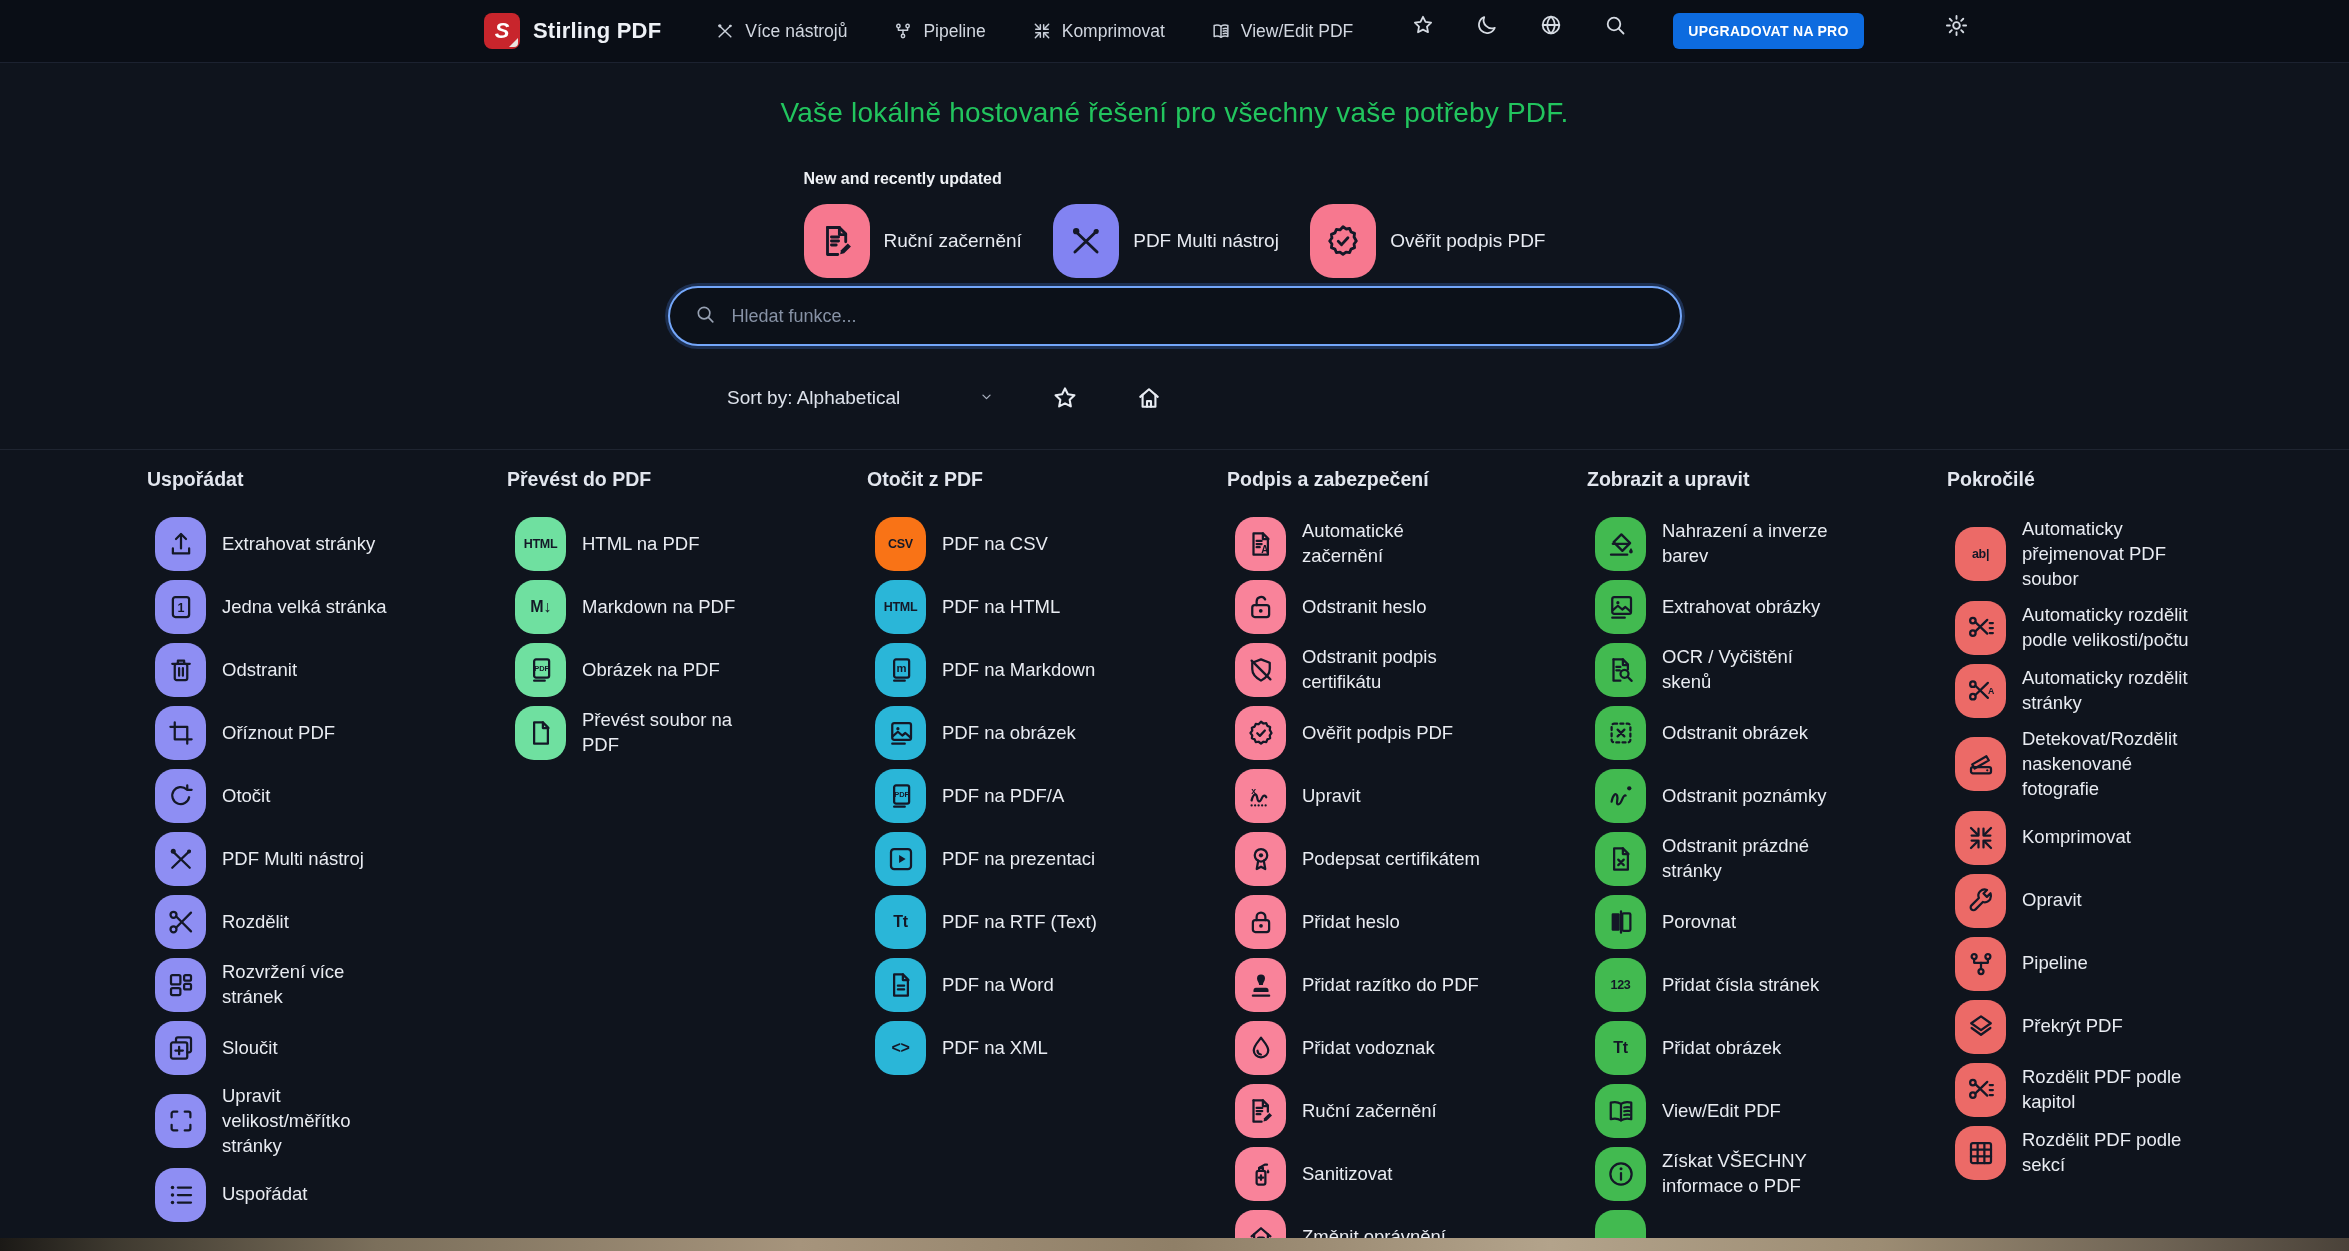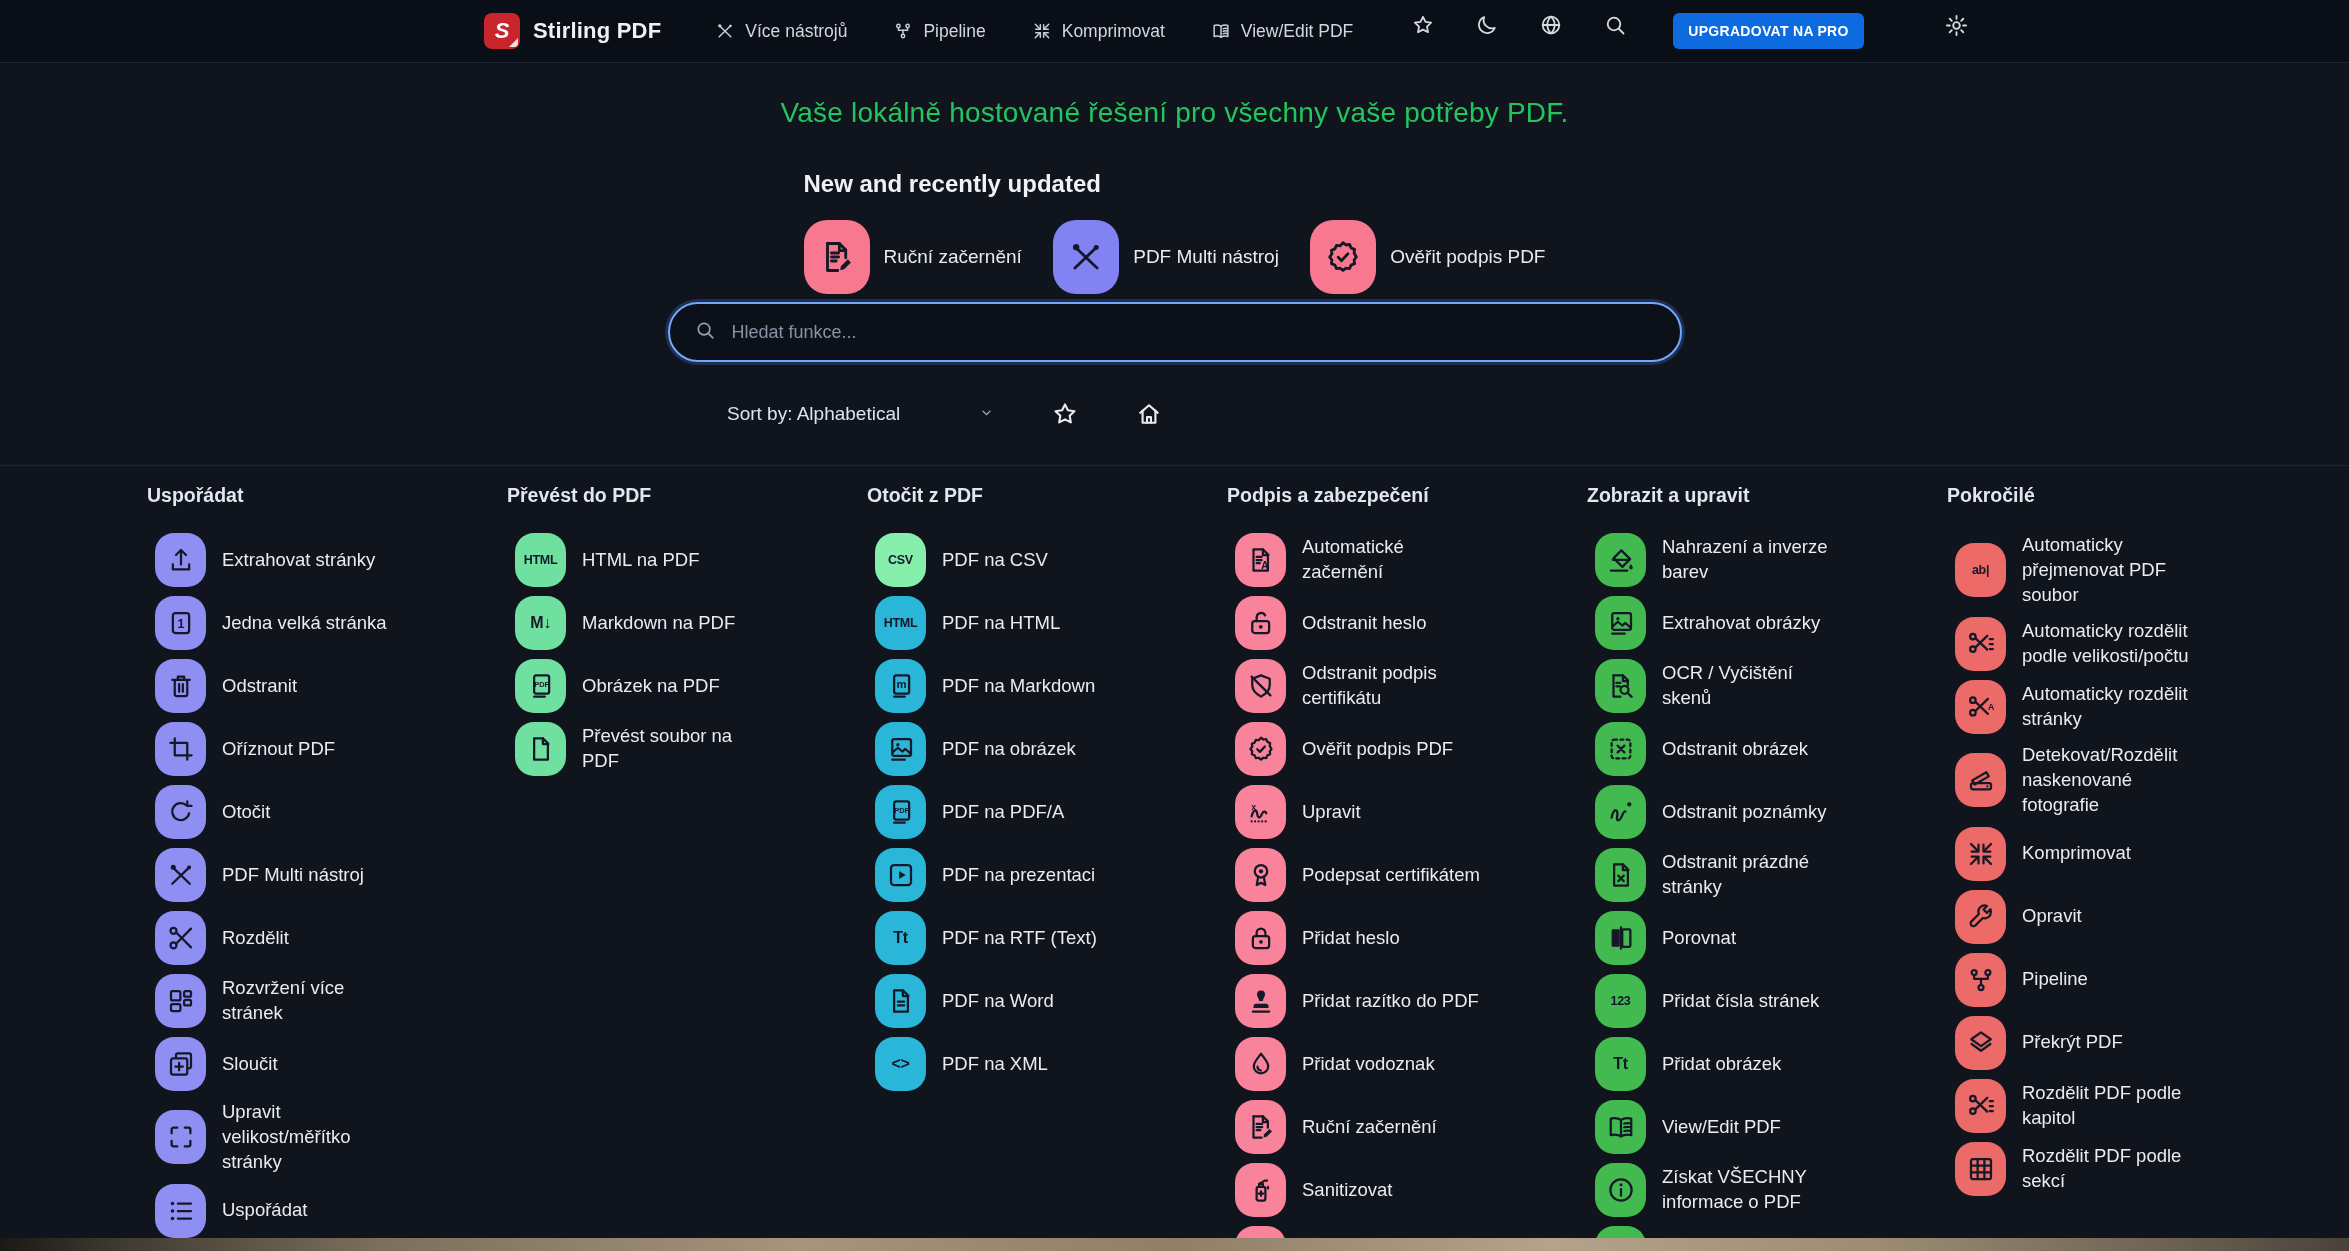--- a/index.html
+++ b/index.html
@@ -27,21 +27,21 @@
   .upgrade-btn{
     background:#0d6bdf;color:#fff;border:none;border-radius:6px;
     font-family:"Liberation Sans",sans-serif;font-size:14px;font-weight:700;
     padding:10px 15px;letter-spacing:.3px;cursor:pointer;margin-left:6px;
   }
   .gear-wrap{margin-left:40px;}
   
   .hero{padding-top:34px;}
   .page-title{margin:0;text-align:center;font-size:28px;font-weight:500;color:#22c55e;letter-spacing:.2px;}
   .featured{width:742px;margin:41px auto 0;}
-  .featured-title{font-size:24px;font-weight:700;color:#eef1f5;margin:0 0 22px 0;}
+  .featured-title{font-size:16px;font-weight:700;color:#eef1f5;margin:0 0 16px 0;}
   .featured-row{display:flex;justify-content:space-between;align-items:center;}
   .featured-item{display:flex;align-items:center;gap:14px;cursor:pointer;}
   .featured-icon{width:66px;height:74px;border-radius:23px;display:flex;align-items:center;justify-content:center;color:#141827;flex-shrink:0;}
   .featured-label{font-size:19px;color:#e8ebf2;}
   
   .searchbar{
     width:1014px;height:60px;margin:8px auto 0;box-sizing:border-box;
     border:2px solid #74a7fa;border-radius:30px;background:#0c1119;
     box-shadow:0 0 0 3px rgba(70,130,245,.25);
     display:flex;align-items:center;padding:0 24px;gap:14px;
@@ -389,21 +389,21 @@
             </svg>
           </span>
           <span class="tool-label">Převést soubor na PDF</span>
         </div>
       </div>
     </section>
     <section class="col col-3">
       <h2 class="col-title">Otočit z PDF</h2>
       <div class="col-items">
         <div class="tool-item">
-          <span class="tool-icon" style="background: #86efac;">
+          <span class="tool-icon" style="background: #f97316;">
             <span class="txtic sm">CSV</span>
           </span>
           <span class="tool-label">PDF na CSV</span>
         </div>
         <div class="tool-item">
           <span class="tool-icon" style="background: rgb(42, 182, 216);">
             <span class="txtic sm">HTML</span>
           </span>
           <span class="tool-label">PDF na HTML</span>
         </div>

